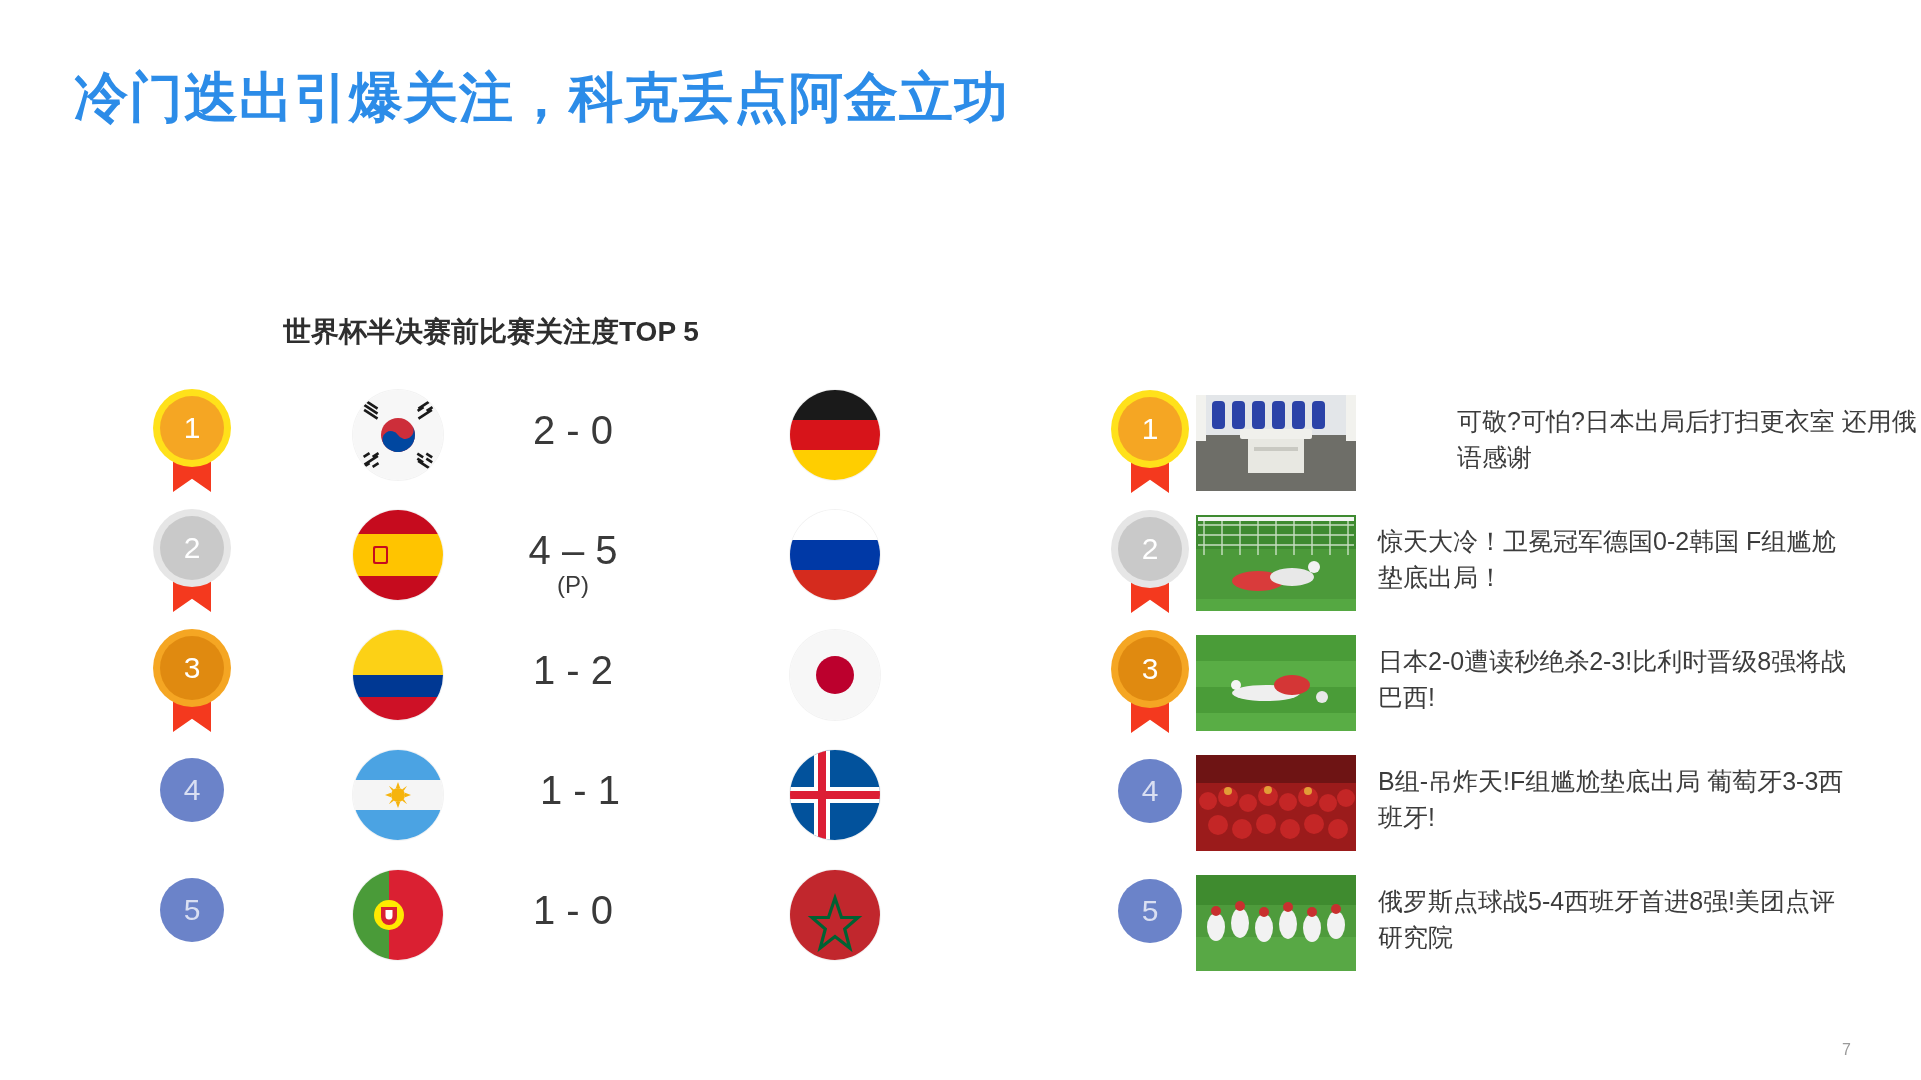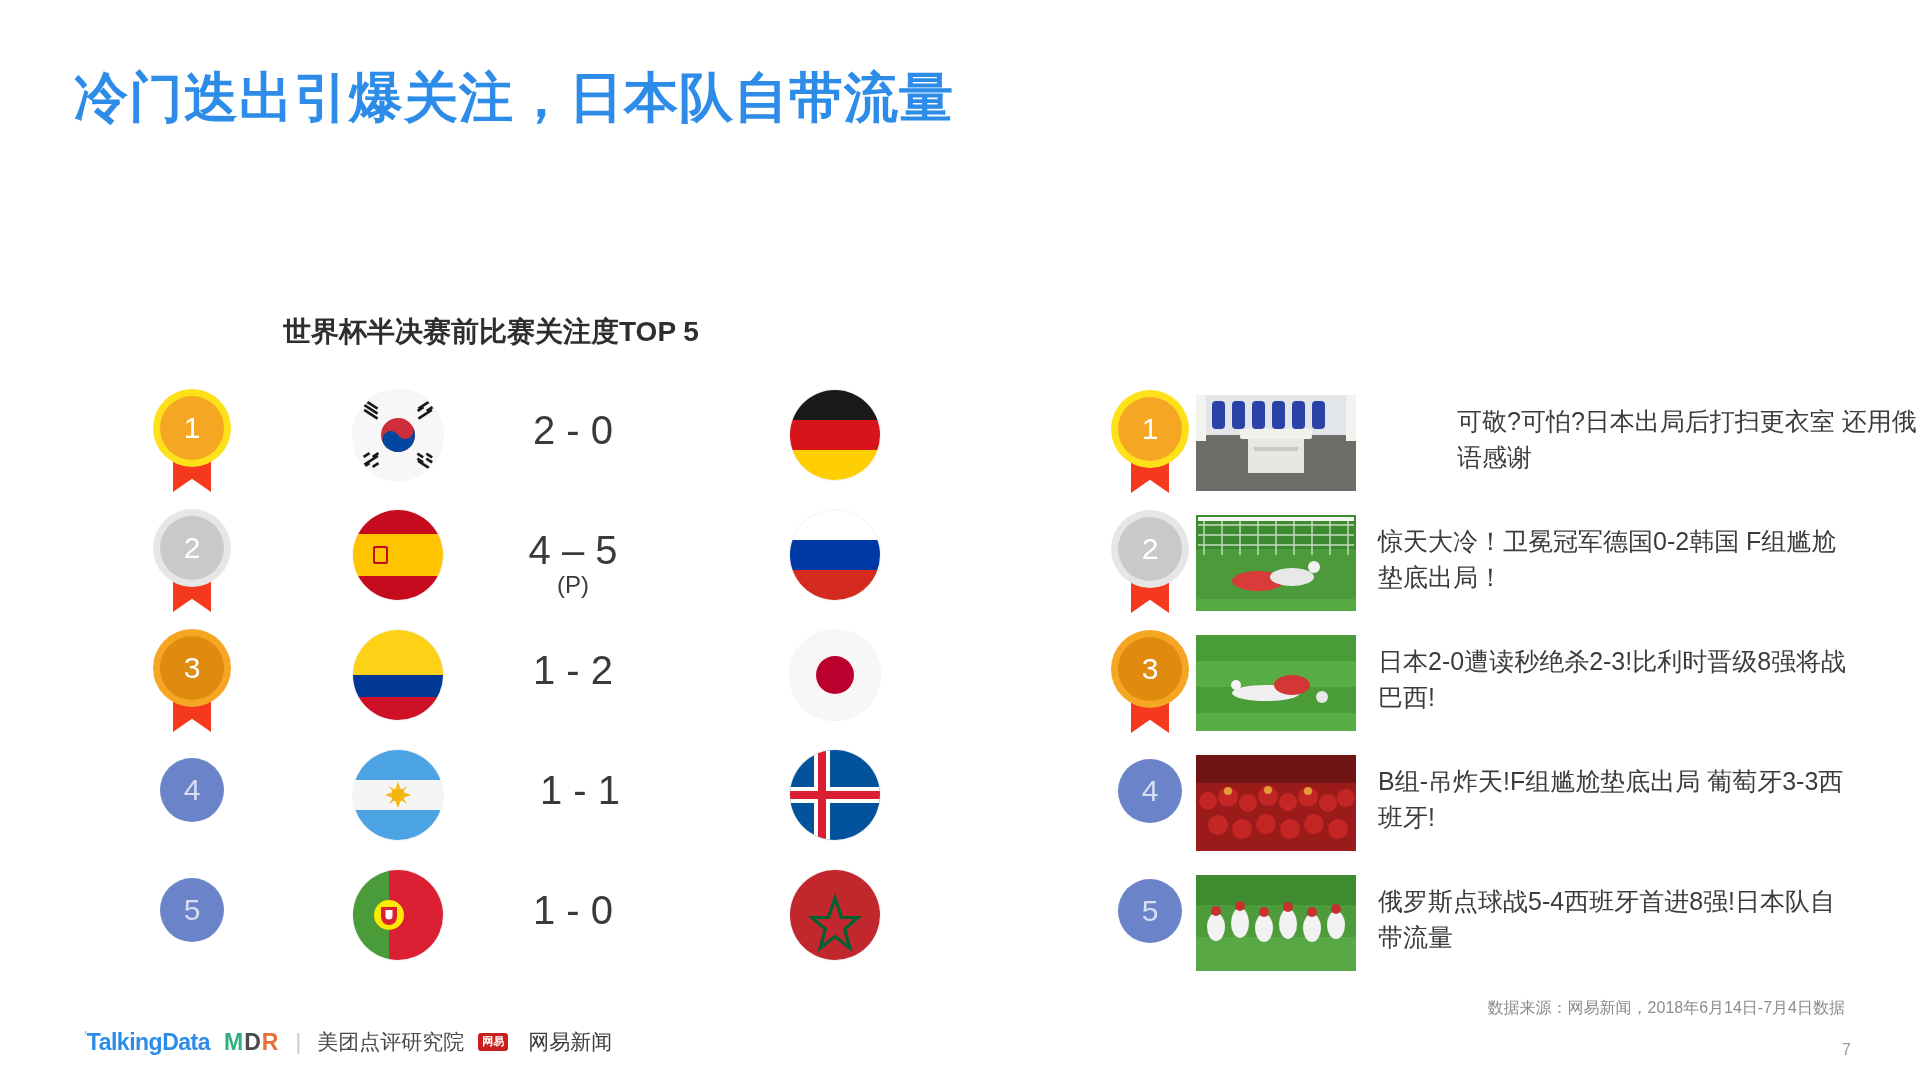--- a/index.html
+++ b/index.html
@@ -94,21 +94,21 @@
     padding:3px 4px;border-radius:3px;line-height:1.05;text-align:center;
     font-weight:bold;
   }
   .logo-163{font-size:21px;color:#3c3c3c;font-weight:normal;margin-left:6px;}
 </style>
 </head>
 <body>
 
 <div class="slide">
 
-  <div class="title">冷门迭出引爆关注，日本队自带流量</div>
+  <div class="title">冷门迭出引爆关注，科克丢点阿金立功</div>
 
   <div class="col-head" id="head-left">世界杯半决赛前比赛关注度TOP 5</div>
 
   <div id="left-panel">
       <div>
         <div style="position:absolute;left:152px;top:396px">
           <div class="rank">
             <div class="ribbon"></div>
             <div class="medal gold">1</div>
           </div>
@@ -389,31 +389,22 @@
             <g fill="#C8302F">
               <circle cx="20" cy="36" r="5"></circle>
               <circle cx="44" cy="31" r="5"></circle>
               <circle cx="68" cy="37" r="5"></circle>
               <circle cx="92" cy="32" r="5"></circle>
               <circle cx="116" cy="37" r="5"></circle>
               <circle cx="140" cy="34" r="5"></circle>
             </g>
           </svg>
         </div>
-        <div class="headline" style="left:1378px;top:883px">俄罗斯点球战5-4西班牙首进8强!日本队自带流量</div>
+        <div class="headline" style="left:1378px;top:883px">俄罗斯点球战5-4西班牙首进8强!美团点评研究院</div>
       </div>
     </div>
 
   <div class="source">
-    <div>数据来源：网易新闻，2018年6月14日-7月4日数据</div>
   </div>
   <div class="pageno">7</div>
 
-  <div class="logos">
-    <span class="logo-td"><span class="dot">'</span><span>TalkingData</span></span>
-    <span class="logo-mdr"><span class="m">M</span><span class="d">D</span><span class="r">R</span></span>
-    <span class="logo-sep">|</span>
-    <span class="logo-mtdp">美团点评研究院</span>
-    <span class="logo-163box">网易</span>
-    <span class="logo-163">网易新闻</span>
-  </div>
 
 </div>
 
 </body></html>

